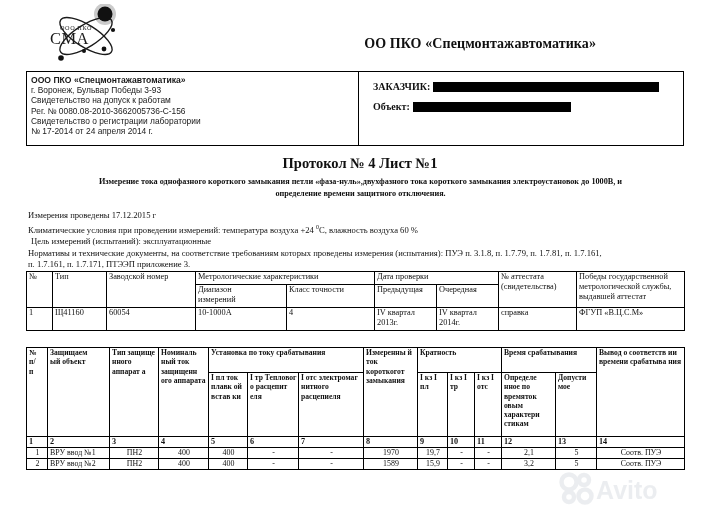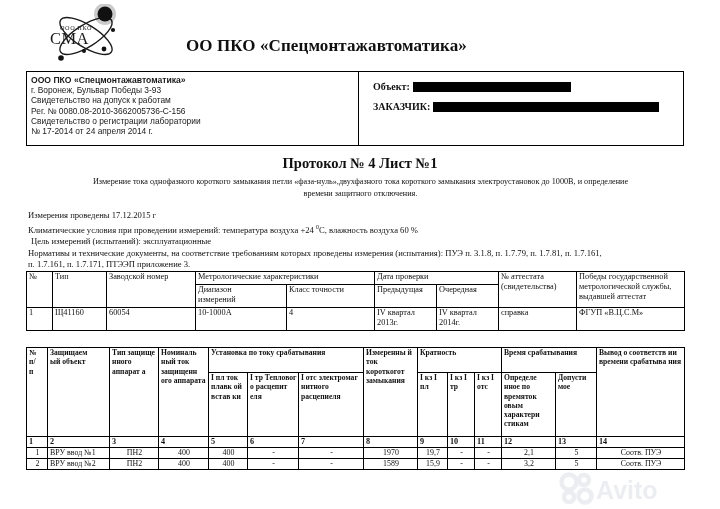--- a/index.html
+++ b/index.html
@@ -37,24 +37,24 @@
     top: 4px;
     width: 104px;
     height: 64px;
   }
   .logo svg { display: block; }
   .company-title {
     position: absolute;
     left: 186px;
     top: 36px;
     width: 410px;
-    text-align: left;
+    text-align: right;
     font-family: "Liberation Serif", serif;
     font-weight: bold;
-    font-size: 17px;
+    font-size: 14px;
     letter-spacing: 0.1px;
     white-space: nowrap;
   }
 
   
   .info-wrap {
     position: absolute;
     left: 26px;
     top: 71px;
     width: 658px;
@@ -112,21 +112,21 @@
     text-align: center;
     font-weight: bold;
     font-size: 14.5px;
   }
   .protocol-sub {
     position: absolute;
     left: 88px;
     top: 176px;
     width: 545px;
     text-align: center;
-    font-weight: normal;
+    font-weight: bold;
     font-size: 8.2px;
     line-height: 11.5px;
   }
 
   
   .conditions {
     position: absolute;
     left: 28px;
     top: 210px;
     width: 650px;
@@ -229,26 +229,26 @@
       <div class="org-name">ООО ПКО «Спецмонтажавтоматика»</div>
       <div>г. Воронеж, Бульвар Победы 3-93</div>
       <div>Свидетельство на допуск к работам</div>
       <div>Рег. № 0080.08-2010-3662005736-С-156</div>
       <div>Свидетельство о регистрации лаборатории</div>
       <div>№ 17-2014 от 24 апреля 2014 г.</div>
     </div>
 
     <div class="info-right">
       <div class="field-line">
+        <span class="field-label">ЗАКАЗЧИК:</span>
+        <span class="redacted long"></span>
+      </div>
+      <div class="field-line">
         <span class="field-label">Объект:</span>
         <span class="redacted mid"></span>
-      </div>
-      <div class="field-line">
-        <span class="field-label">ЗАКАЗЧИК:</span>
-        <span class="redacted long"></span>
       </div>
     </div>
   </div>
 
   <div class="protocol-title">Протокол № 4 Лист №1</div>
   <div class="protocol-sub">
     <span>Измерение тока однофазного короткого замыкания петли «фаза-нуль»,двухфазного тока короткого замыкания</span>
     <span>электроустановок до 1000В, и определение времени защитного отключения.</span>
   </div>
 

